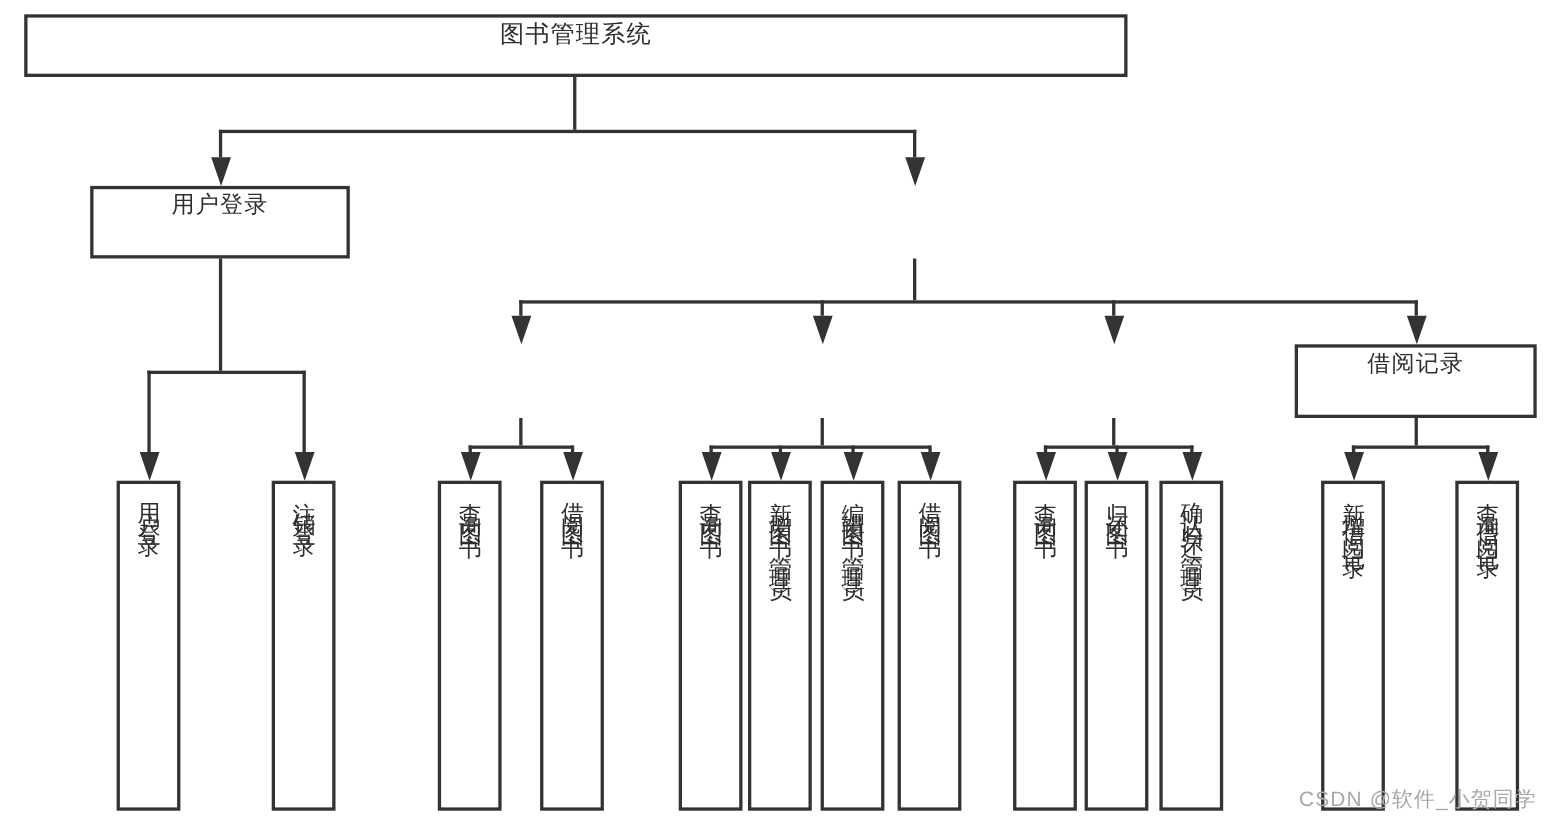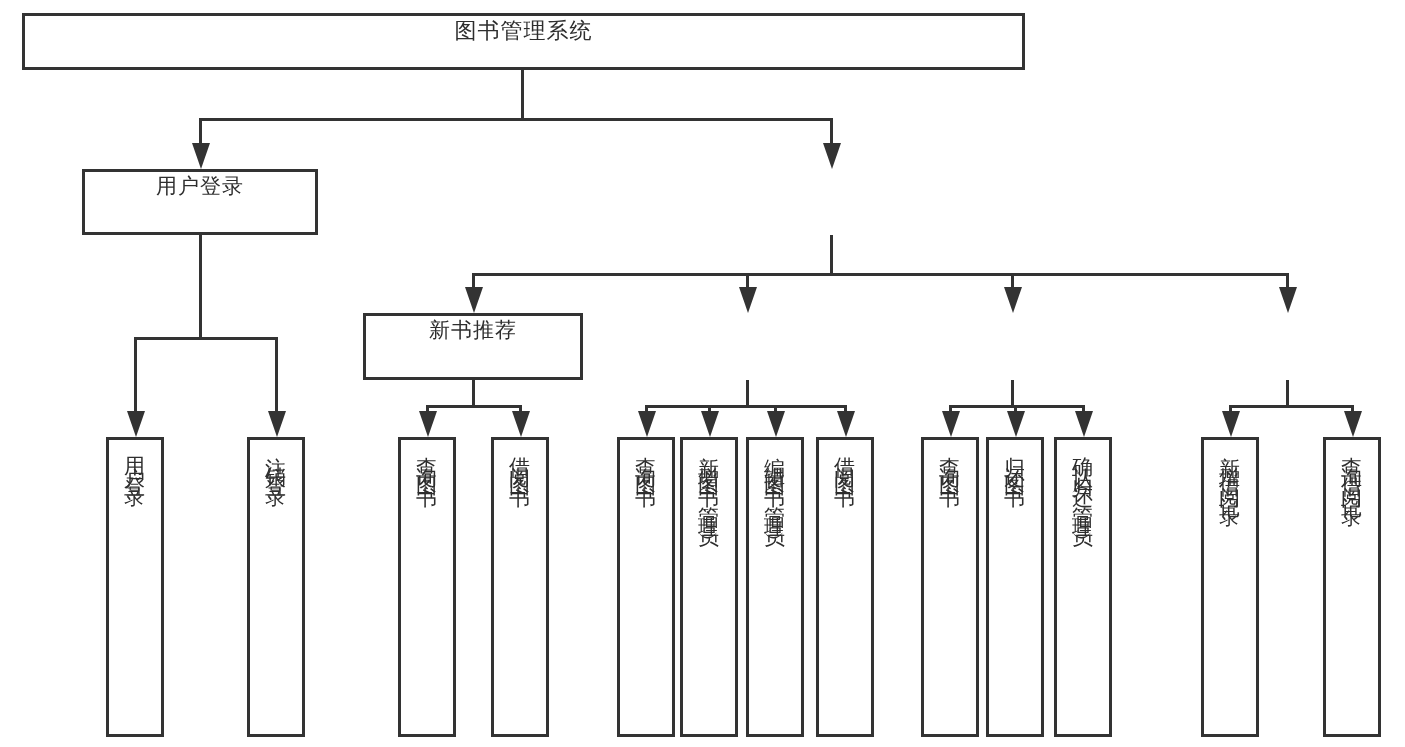--- a/index.html
+++ b/index.html
@@ -63,22 +63,22 @@
 <div class="canvas">
 
   <div class="box hbox root" style="left:22px;top:13px;width:1003px;height:57px">
     <span>图书管理系统</span>
   </div>
 
   <div class="box hbox" style="left:82px;top:169px;width:236px;height:66px">
     <span>用户登录</span>
   </div>
 
-  <div class="box hbox" style="left:363px;top:313px;width:220px;height:67px">
-    <span>新书推荐</span>
+  <div class="box hbox" style="left:1177px;top:313px;width:220px;height:67px">
+    <span>借阅记录</span>
   </div>
 
   <div class="box leaf" style="left:106px">
     <span>用户登录</span>
   </div>
   <div class="box leaf" style="left:247px">
     <span>注销登录</span>
   </div>
 
   <div class="box leaf" style="left:398px">
@@ -151,14 +151,15 @@
   <div class="h" style="left:949px;top:405px;width:136px"></div>
   <div class="arr" style="left:949px;top:405px;height:6px"></div>
   <div class="arr" style="left:1014px;top:405px;height:6px"></div>
   <div class="arr" style="left:1082px;top:405px;height:6px"></div>
 
   <div class="v" style="left:1286px;top:380px;height:25px"></div>
   <div class="h" style="left:1229px;top:405px;width:125px"></div>
   <div class="arr" style="left:1229px;top:405px;height:6px"></div>
   <div class="arr" style="left:1351px;top:405px;height:6px"></div>
 
+  <div class="watermark">CSDN @软件_小贺同学</div>
 
 </div>
 
 </body></html>

